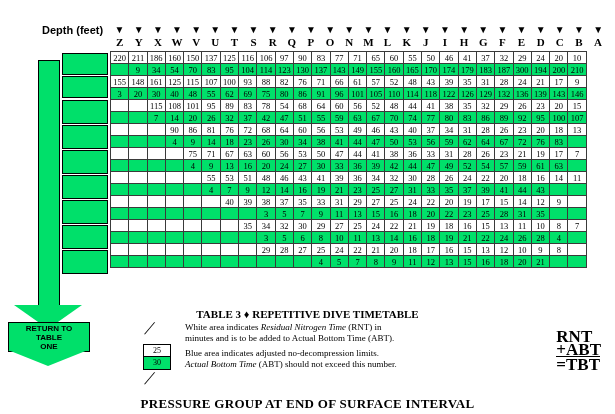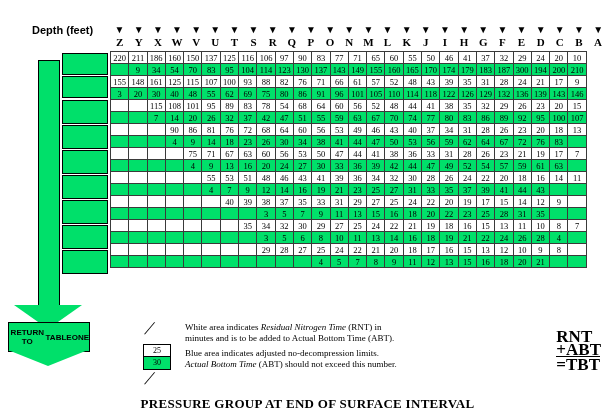--- a/index.html
+++ b/index.html
@@ -7,21 +7,21 @@
     width:615px;height:414px;
     background:#ffffff;
     font-family:"Liberation Sans", sans-serif;
     position:relative;
     overflow:hidden;
   }
   .wrap{position:absolute;left:0;top:0;width:615px;height:414px;}
 
   
   #depth-label{
-    position:absolute;left:32px;top:24px;
+    position:absolute;left:42px;top:24px;
     font-size:11px;font-weight:bold;color:#000;
   }
   #group-header{
     position:absolute;left:110px;top:36px;
     width:498px;height:14px;
     display:flex;
   }
   #group-header .g{
     width:19.15px;text-align:center;font-size:11px;font-weight:bold;color:#000;
     font-family:"Liberation Serif", serif;
@@ -72,21 +72,21 @@
   #arrow-head{
     position:absolute;left:14px;top:305px;
     width:0;height:0;
     border-left:34px solid transparent;
     border-right:34px solid transparent;
     border-top:24px solid #00e06a;
   }
   #return-box{
     position:absolute;left:8px;top:322px;width:80px;height:28px;
     background:#00e06a;border:1px solid #000;
-    display:flex;align-items:center;justify-content:center;
+    display:flex;flex-direction:column;align-items:center;justify-content:center;
     font-size:8px;font-weight:bold;color:#000;line-height:9px;text-align:center;
   }
   #return-tip{
     position:absolute;left:8px;top:350px;
     width:0;height:0;
     border-left:40px solid transparent;
     border-right:40px solid transparent;
     border-top:16px solid #00e06a;
   }
 
@@ -732,20 +732,21 @@
           <td class="blue">16</td>
           <td class="blue">18</td>
           <td class="blue">20</td>
           <td class="blue">21</td>
           <td class="blue empty"></td>
           <td class="blue empty"></td>
         </tr>
       </tbody>
   </table>
 
+  <div id="table3-caption">TABLE 3 ♦ REPETITIVE DIVE TIMETABLE</div>
 
   <div id="legend">
     <div class="hook" style="left:4px;top:2px;">⟋</div>
     <div id="swatch-white">25</div>
     <div id="swatch-blue">30</div>
     <div class="hook" style="left:4px;top:52px;">⟋</div>
     <div id="legend-text1" class="legend-line">
       <span>White area indicates </span><i>Residual Nitrogen Time</i><span> (RNT) in</span><br>
       <span>minutes and is to be added to Actual Bottom Time (ABT).</span>
     </div>

